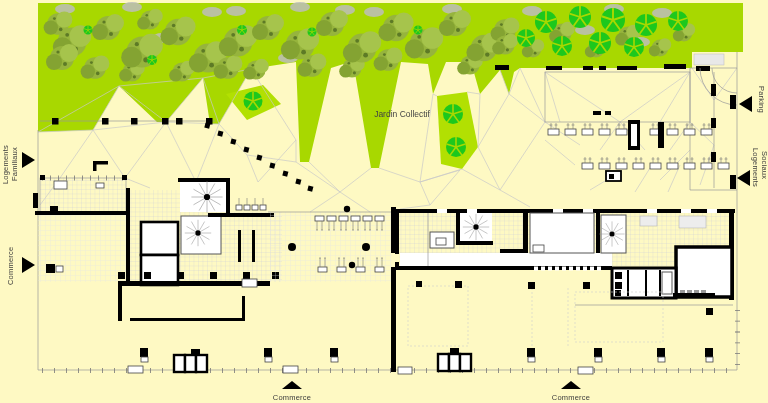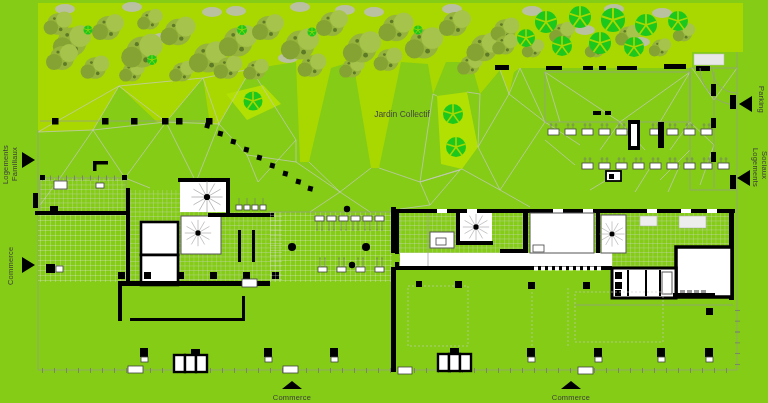--- a/index.html
+++ b/index.html
@@ -1,16 +1,16 @@
 <!DOCTYPE html>
 <html><head>
 <meta charset="utf-8">
 <style>
   html,body{margin:0;padding:0;background:#fff;}
-  .stage{position:relative;width:768px;height:403px;overflow:hidden;background:#84cc16;
+  .stage{position:relative;width:768px;height:403px;overflow:hidden;background:#fef9c3;
          font-family:"Liberation Sans", sans-serif;}
   svg{position:absolute;left:0;top:0;}
   text{font-family:"Liberation Sans", sans-serif;fill:#3c3c3c;}
   .lbl{font-size:7.5px;letter-spacing:.2px;}
   .jardin{font-size:8.5px;fill:#444;}
   .wall{fill:#000;}
   .thin{stroke:#9a9a9a;stroke-width:.7;fill:none;}
   .mesh{stroke:#c9c9c9;stroke-width:.7;fill:none;}
   .room{fill:#fff;stroke:#000;stroke-width:2.6;}
   .room-thin{fill:#fff;stroke:#555;stroke-width:1;}

